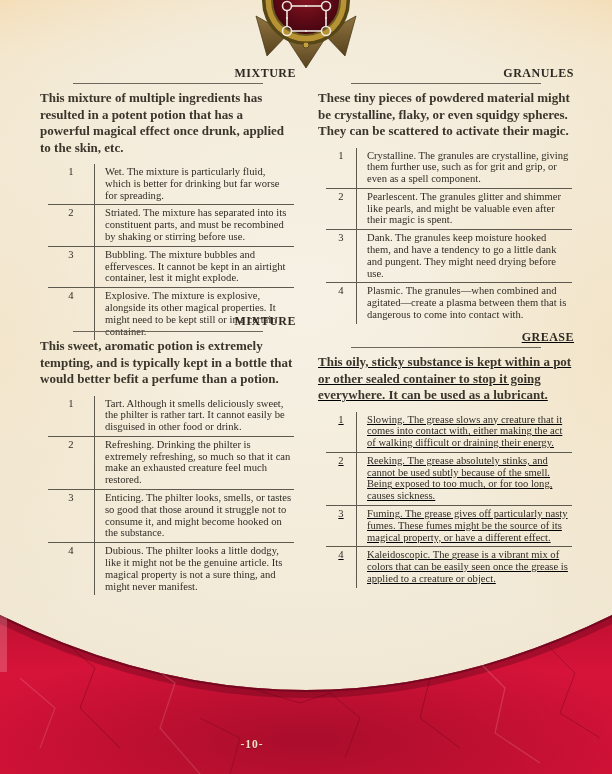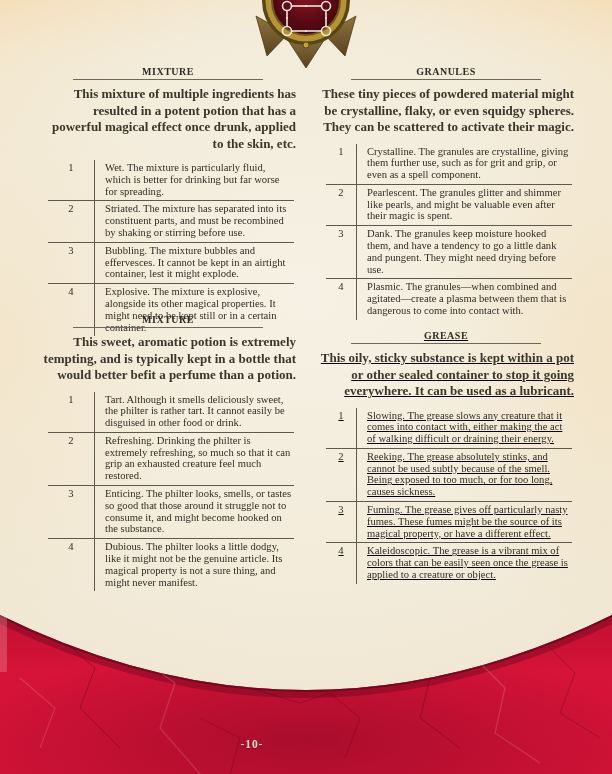--- a/index.html
+++ b/index.html
@@ -11,26 +11,26 @@
       radial-gradient(45% 55% at 0% 45%, rgba(242,214,166,.28), rgba(242,214,166,0) 70%),
       radial-gradient(85% 60% at 50% 38%, #f6f1e4 0%, #f3ecdb 55%, rgba(243,236,219,0) 100%),
       linear-gradient(180deg, #f5d8aa 0%, #f3e3c2 8%, #f2ead5 24%, #f1ead8 55%, #f0e7d2 80%, #efe5cf 100%);
   }
   .sec { position:absolute; width:256px; }
   .sec-mixture  { left:40px;  top:66px;  }
   .sec-granules { left:318px; top:66px;  }
   .sec-philter  { left:40px;  top:314px; }
   .sec-grease   { left:318px; top:330px;text-decoration:underline; }
   .sec h2 {
-    margin:0; font-size:10px; font-weight:bold; text-align:center;
+    margin:0; font-size:12px; font-weight:bold; text-align:right;
     letter-spacing:.5px; color:#2e2a23;
   }
   .rule { width:190px; margin:2px auto 6px auto; border-bottom:1px solid #6d675c; height:0; }
   .intro {
-    margin:0 0 8px 0; font-size:13px; font-weight:bold; text-align:right;
+    margin:0 0 8px 0; font-size:13px; font-weight:bold; text-align:left;
     line-height:16.5px; color:#3b362c;
   }
   .dtable { margin:0 2px 0 8px; font-size:10.6px; line-height:11.8px; color:#302c25; }
   .trow { display:flex; }
   .trow + .trow { border-top:1px solid #5e594f; }
   .tnum { flex:none; width:46px; text-align:center; padding:2px 0; border-right:1px solid #5e594f; }
   .sec-granules .tnum, .sec-grease .tnum { width:30px; }
   .ttext { flex:1; padding:2px 2px 3px 10px; }
   .emblem { position:absolute; left:246px; top:0; }
   .footer-red { position:absolute; left:0; top:598px; width:612px; height:176px; }
@@ -135,21 +135,21 @@
   <h2>MIXTURE</h2>
   <div class="rule"></div>
   <p class="intro">This sweet, aromatic potion is extremely tempting, and is typically kept in a bottle that would better befit a perfume than a potion.</p>
   <div class="dtable">
     <div class="trow">
       <div class="tnum">1</div>
       <div class="ttext">Tart. Although it smells deliciously sweet, the philter is rather tart. It cannot easily be disguised in other food or drink.</div>
     </div>
     <div class="trow">
       <div class="tnum">2</div>
-      <div class="ttext">Refreshing. Drinking the philter is extremely refreshing, so much so that it can grip an exhausted creature feel much restored.</div>
+      <div class="ttext">Refreshing. Drinking the philter is extremely refreshing, so much so that it can make an exhausted creature feel much restored.</div>
     </div>
     <div class="trow">
       <div class="tnum">3</div>
       <div class="ttext">Enticing. The philter looks, smells, or tastes so good that those around it struggle not to consume it, and might become hooked on the substance.</div>
     </div>
     <div class="trow">
       <div class="tnum">4</div>
       <div class="ttext">Dubious. The philter looks a little dodgy, like it might not be the genuine article. Its magical property is not a sure thing, and might never manifest.</div>
     </div>
   </div>

